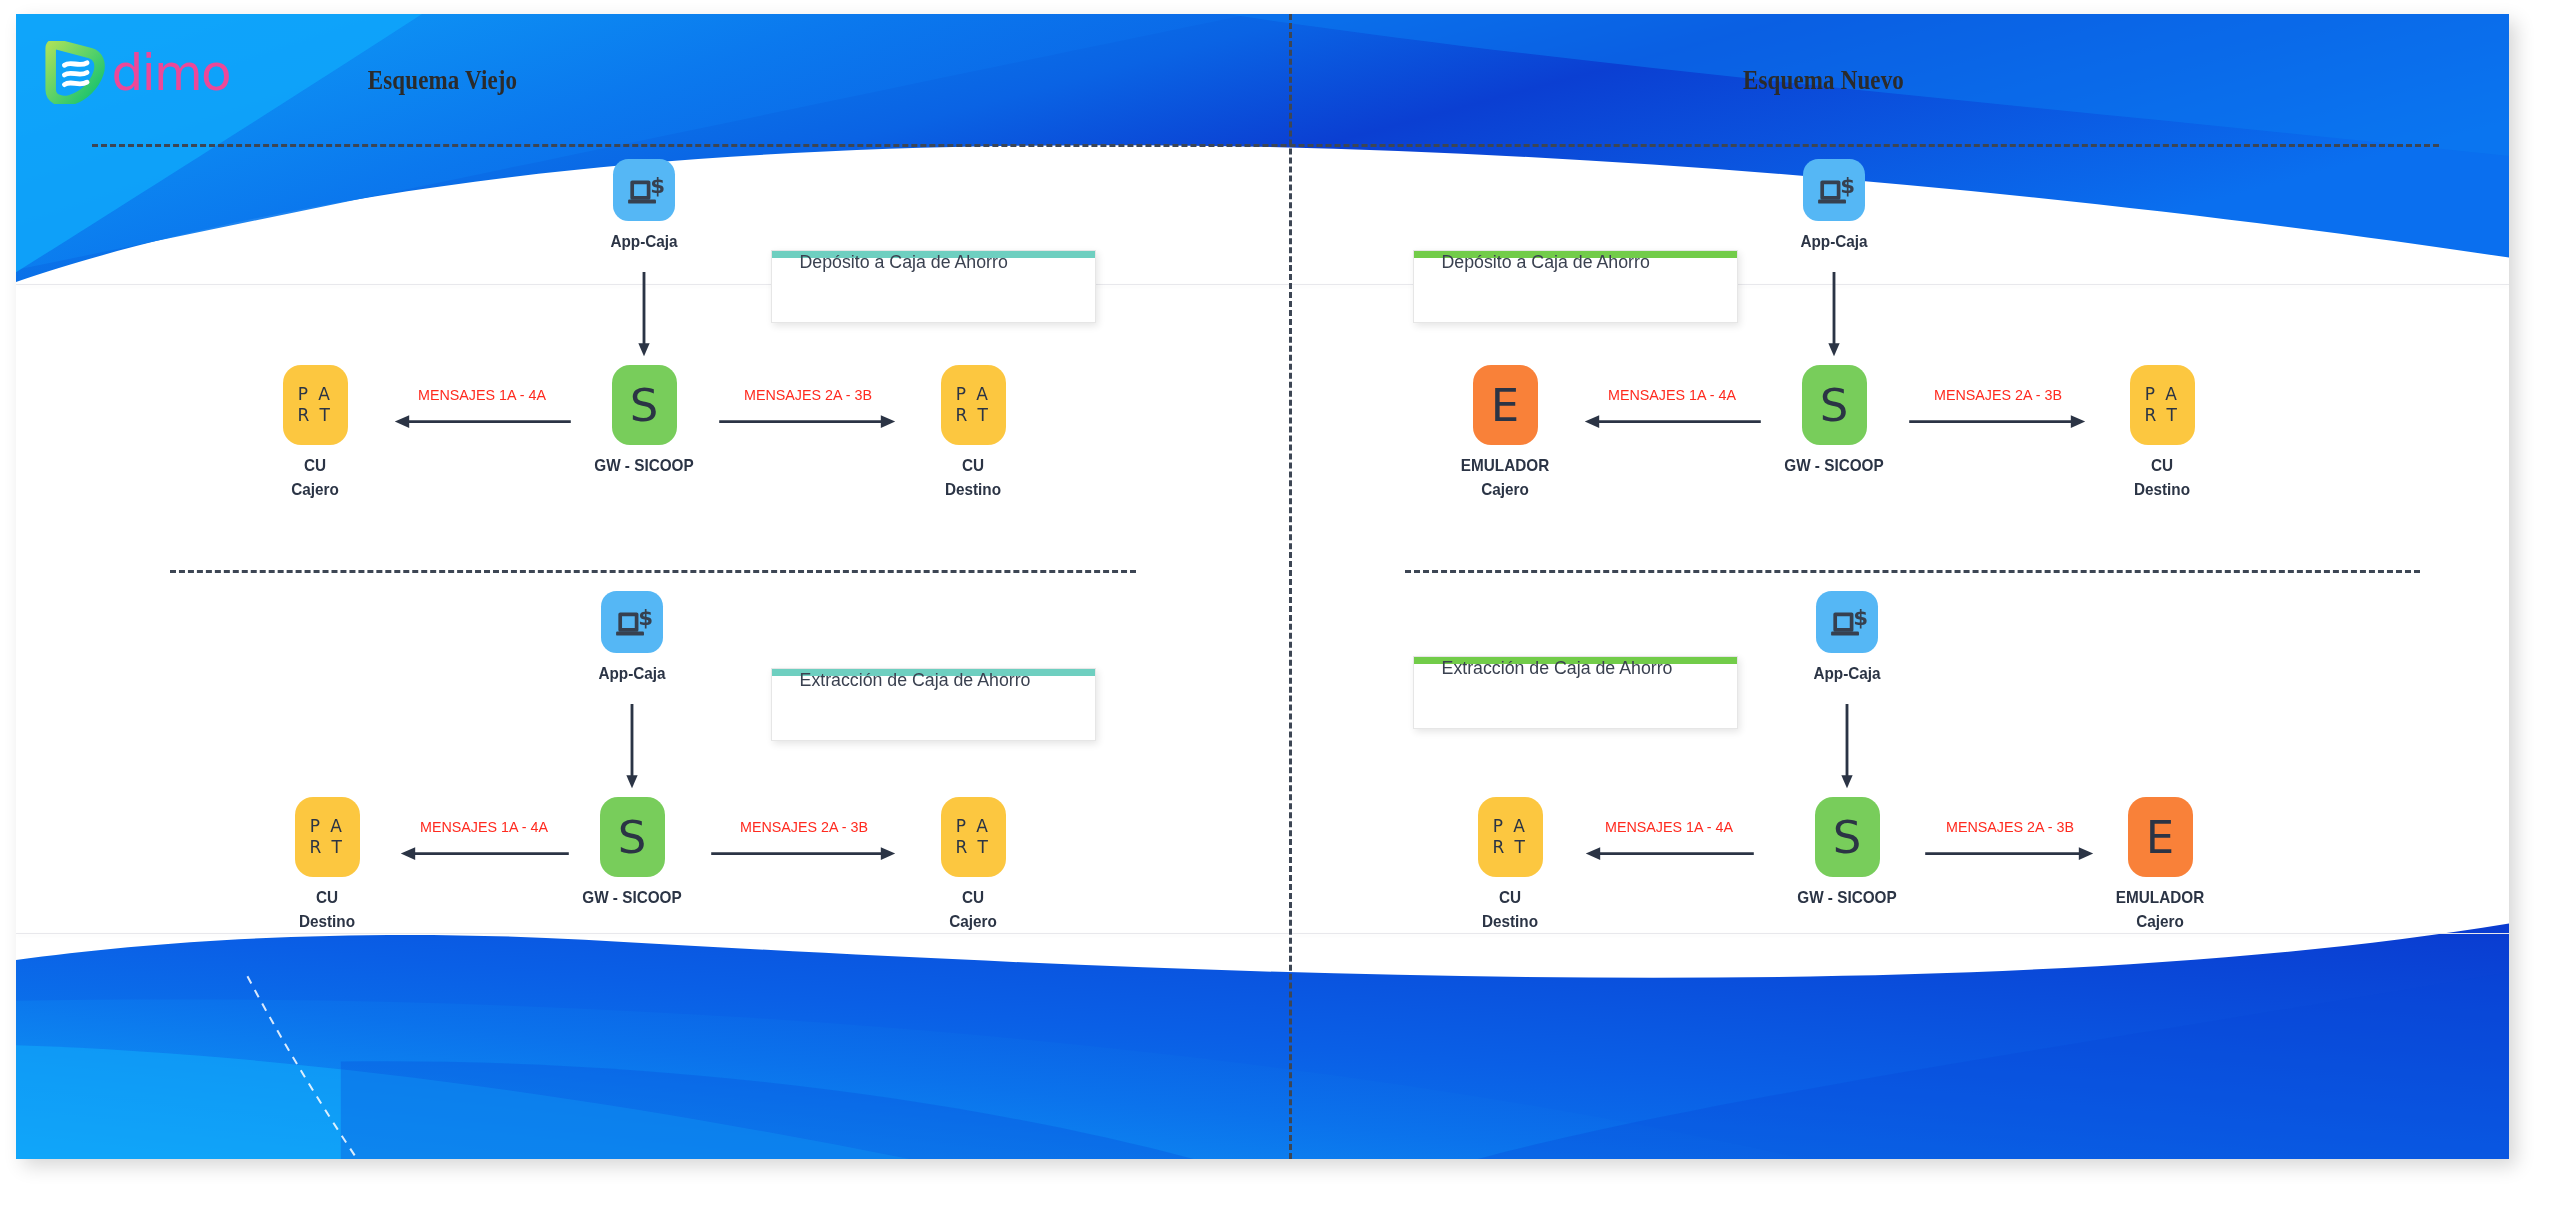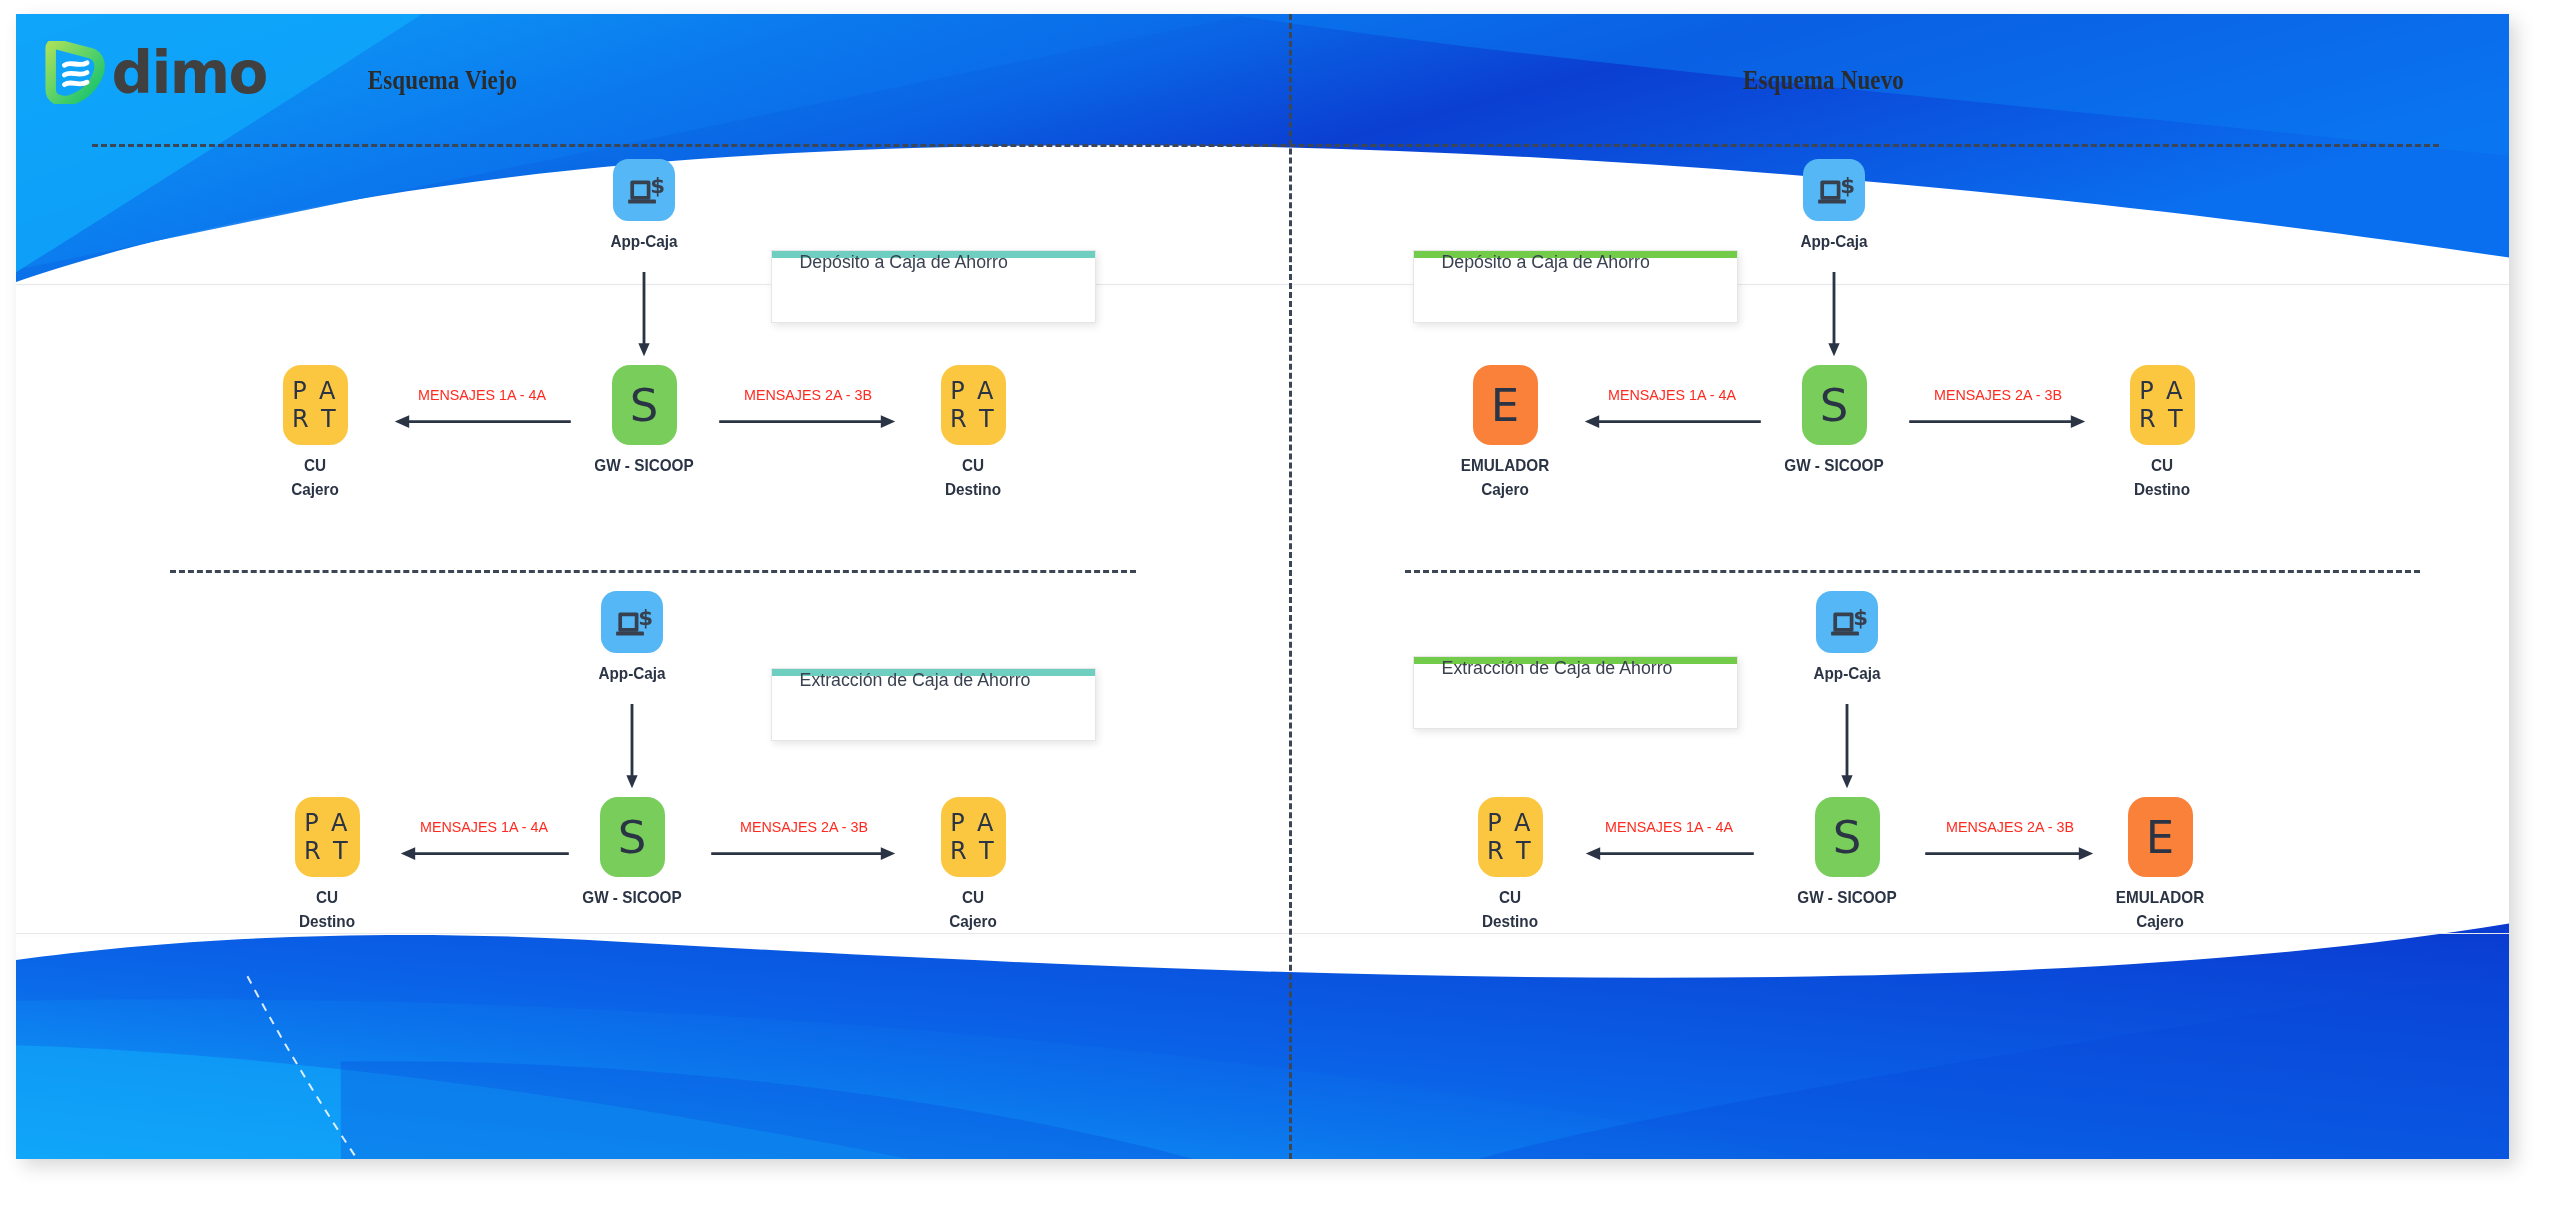--- a/index.html
+++ b/index.html
@@ -43,21 +43,21 @@
     white-space: nowrap;
     transform: scaleX(0.82);
     transform-origin: center center;
     text-align: center;
   }
 
   
   #logo { position: absolute; left: 24px; top: 27px; z-index: 8; display: flex; align-items: center; gap: 6.5px; }
   #logo .wordmark {
     font-family: "DejaVu Sans", sans-serif;
-    font-weight: bold; font-size: 58px; color: #404040;
+    font-weight: normal; font-size: 50px; color: #ec4899;
     letter-spacing: -1.6px; line-height: 1;
   }
 
   
   .dash-h {
     position: absolute; height: 0; z-index: 5;
     border-top: 3.2px dashed #3d4654;
   }
   .dash-v {
     position: absolute; width: 0; z-index: 5;
@@ -70,21 +70,21 @@
   .node { position: absolute; text-align: center; }
   .node-box {
     border-radius: 18px;
     display: flex; align-items: center; justify-content: center;
     font-family: "DejaVu Sans", sans-serif;
     color: #2b3445;
     line-height: 1;
   }
   .node-box.part {
     flex-direction: column;
-    font-size: 24px; font-weight: 500;
+    font-size: 17px; font-weight: 500;
     letter-spacing: 2.4px;
     gap: 4.9px;
   }
   .node-box.part span { display:block; }
   .node-box.big { font-size: 45px; font-weight: 400; }
   .node-caption {
     margin-top: 9px;
     font-family: "Liberation Sans", sans-serif;
     font-weight: bold;
     font-size: 17px;

